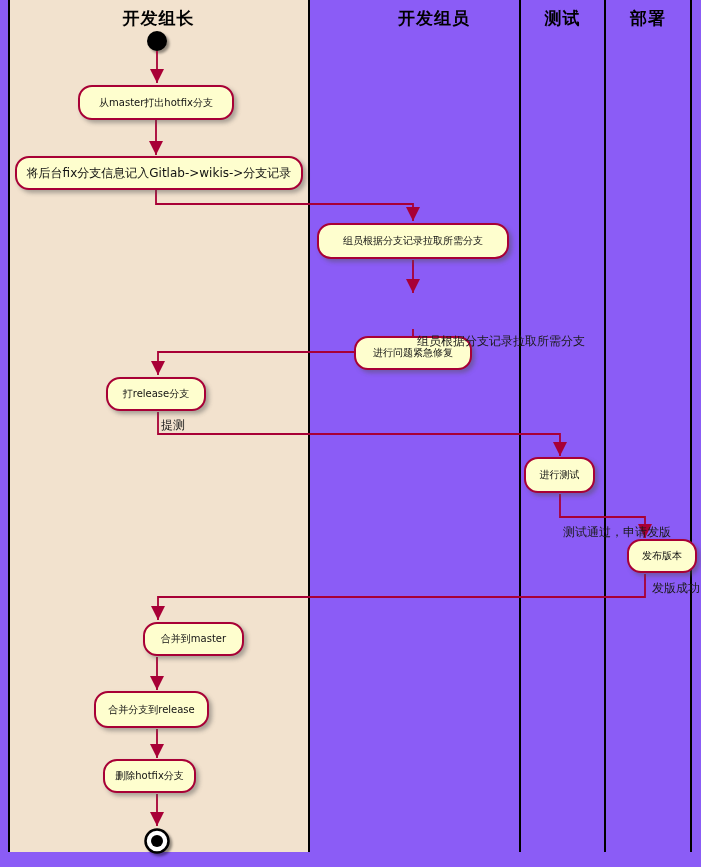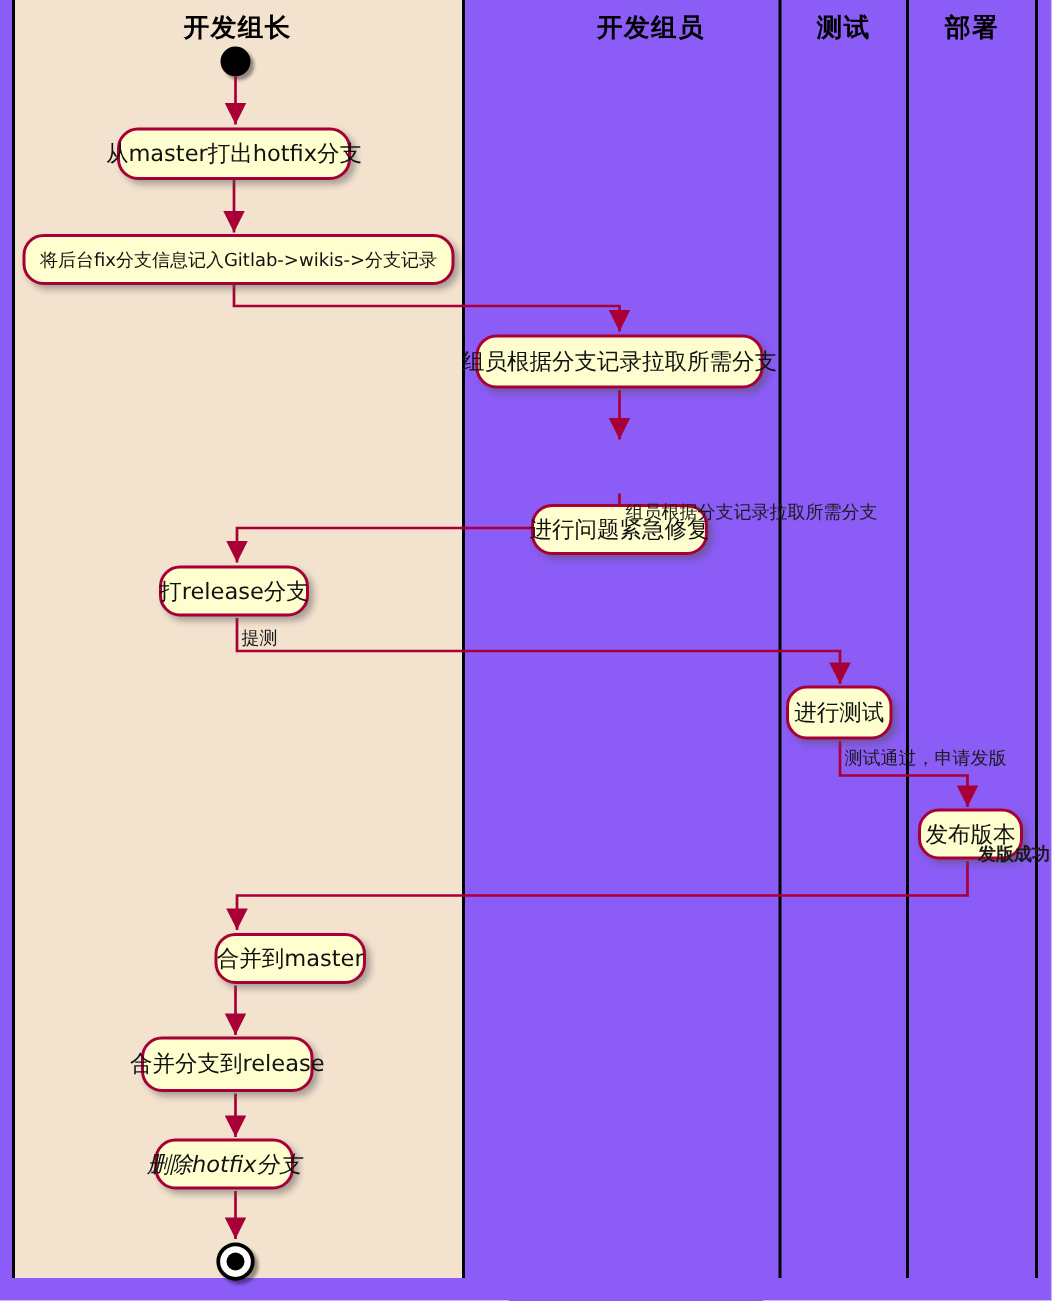--- a/index.html
+++ b/index.html
@@ -16,21 +16,21 @@
   .lane-bg{position:absolute;top:0;background:var(--lead-lane-bg);}
   .vline{position:absolute;top:0;width:2px;height:852px;background:var(--lane-line);}
   .lane-header{position:absolute;top:7px;text-align:center;font-size:17px;font-weight:bold;color:#000;letter-spacing:1px;}
   .activity{
     position:absolute;
     background:var(--activity-fill);
     border:2px solid var(--activity-border);
     border-radius:14px;
     box-shadow:3px 3px 4px rgba(80,80,80,0.45);
     display:flex;align-items:center;justify-content:center;
-    font-size:15px;color:#111;white-space:nowrap;
+    font-size:10px;color:#111;white-space:nowrap;
     z-index:3;
   }
   .edge-label{position:absolute;font-size:12px;color:#1a1a1a;white-space:nowrap;z-index:4;}
   svg.flow{position:absolute;left:0;top:0;z-index:2;}
   .edge{fill:none;stroke:var(--edge);stroke-width:1.8;}
 </style>
 </head>
 <body>
 
 <div class="canvas">
@@ -75,23 +75,23 @@
     <circle cx="157" cy="841" r="11.5" fill="#fff" stroke="#000" stroke-width="2.5" filter="url(#ds)"></circle>
     <circle cx="157" cy="841" r="6" fill="#000"></circle>
   </svg>
 
   <div class="activity" style="left:78px;top:85px;width:156px;height:35px;">从master打出hotfix分支</div>
   <div class="activity" style="left:15px;top:156px;width:288px;height:34px;font-size:12px;">将后台fix分支信息记入Gitlab-&gt;wikis-&gt;分支记录</div>
   <div class="activity" style="left:317px;top:223px;width:192px;height:36px;">组员根据分支记录拉取所需分支</div>
   <div class="activity" style="left:354px;top:294px;width:118px;height:34px;margin-top:42px;">进行问题紧急修复</div>
   <div class="activity" style="left:524px;top:457px;width:71px;height:36px;">进行测试</div>
   <div class="activity" style="left:106px;top:377px;width:100px;height:34px;">打release分支</div>
-  <div class="activity" style="left:612px;top:539px;width:70px;height:34px;">发布版本</div>
+  <div class="activity" style="left:627px;top:539px;width:70px;height:34px;">发布版本</div>
   <div class="activity" style="left:107px;top:622px;width:101px;height:34px;margin-left:36px;">合并到master</div>
   <div class="activity" style="left:94px;top:691px;width:115px;height:37px;">合并分支到release</div>
-  <div class="activity" style="left:103px;top:759px;width:93px;height:34px;font-style:italic;">删除hotfix分支</div>
+  <div class="activity" style="left:103px;top:759px;width:93px;height:34px;">删除hotfix分支</div>
 
   <div class="edge-label" style="left:417px;top:333px;">组员根据分支记录拉取所需分支</div>
   <div class="edge-label" style="left:161px;top:417px;">提测</div>
-  <div class="edge-label" style="left:563px;top:497px;">测试通过，申请发版</div>
-  <div class="edge-label" style="left:652px;top:561px;font-weight:bold;">发版成功</div>
+  <div class="edge-label" style="left:563px;top:524px;">测试通过，申请发版</div>
+  <div class="edge-label" style="left:652px;top:580px;">发版成功</div>
 
 </div>
 
 </body></html>

